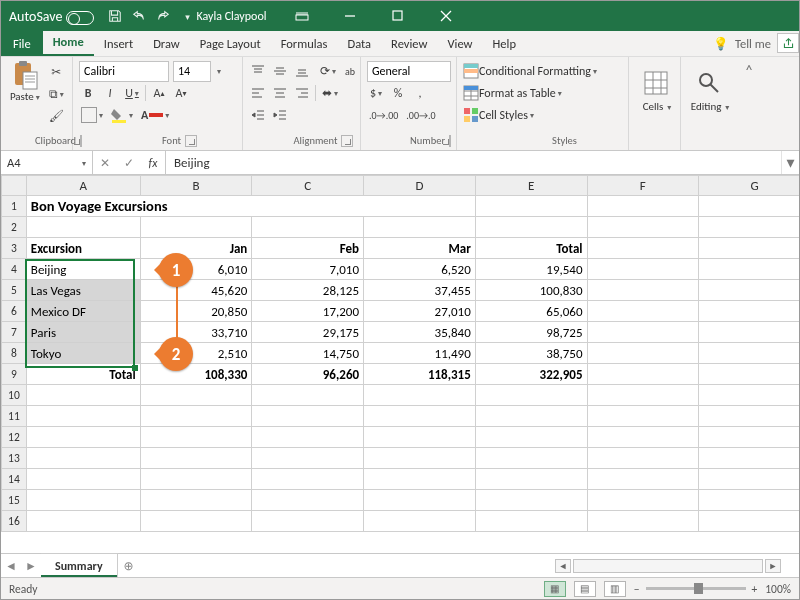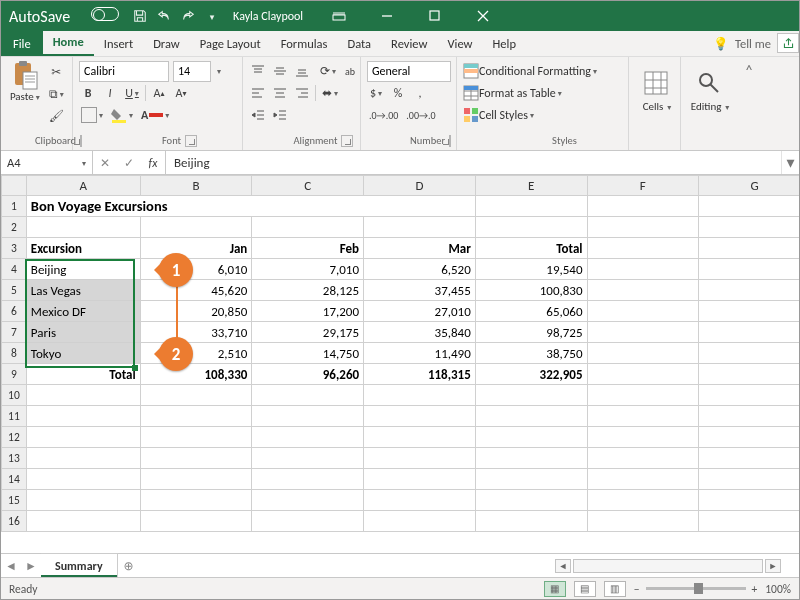--- a/index.html
+++ b/index.html
@@ -14,23 +14,23 @@
     --orange:#ec7c30;
   }
   * { box-sizing:border-box; font-family:"Segoe UI",Calibri,sans-serif; }
   body { margin:0; padding:0; width:800px; height:600px; overflow:hidden; background:#fff; border:1px solid #9a9a9a;}
   
   .titlebar { height:30px; background:var(--green); color:#fff; display:flex; align-items:center; font-size:12px; }
   .titlebar .left { display:flex; align-items:center; gap:6px; padding-left:8px;}
   .titlebar .qat { display:flex; align-items:center; gap:6px; margin-left:6px;}
   .titlebar .qat .q { width:18px; height:18px; display:flex; align-items:center; justify-content:center; opacity:.9;}
   .titlebar .center { flex:1; text-align:center; gap:6px;}
-  .titlebar .right { display:flex; align-items:center; gap:4px; padding-right:4px;margin-left:12px;}
+  .titlebar .right { display:flex; align-items:center; gap:4px; padding-right:4px;}
   .winbtn { width:44px; height:30px; display:flex; align-items:center; justify-content:center;}
-  .autosave { display:flex; align-items:flex-start; gap:21px; font-size:16px;}
+  .autosave { display:flex; align-items:flex-end; gap:4px; font-size:14px;}
   .toggle { width:28px; height:14px; border:1px solid #fff; border-radius:7px; position:relative;}
   .toggle::after{content:"";position:absolute;left:1px;top:1px;width:10px;height:10px;border:1px solid #fff;border-radius:50%;}
   
   .tabs { height:26px; background:var(--gray-bg); display:flex; align-items:flex-end; padding:0 0; font-size:12.5px; color:#333; border-bottom:1px solid #ddd;}
   .tab { padding:4px 10px 5px; cursor:default;}
   .tab.file { background:var(--green); color:#fff; padding:5px 12px;}
   .tab.active { color:var(--green); border-bottom:2px solid var(--green); font-weight:600;}
   .tabs .right { margin-left:auto; display:flex; align-items:center; gap:6px; padding-bottom:3px; color:#555;}
   .share-box{width:22px;height:20px;border:1px solid #c3c3c3;display:flex;align-items:center;justify-content:center;background:#fff;}
   

